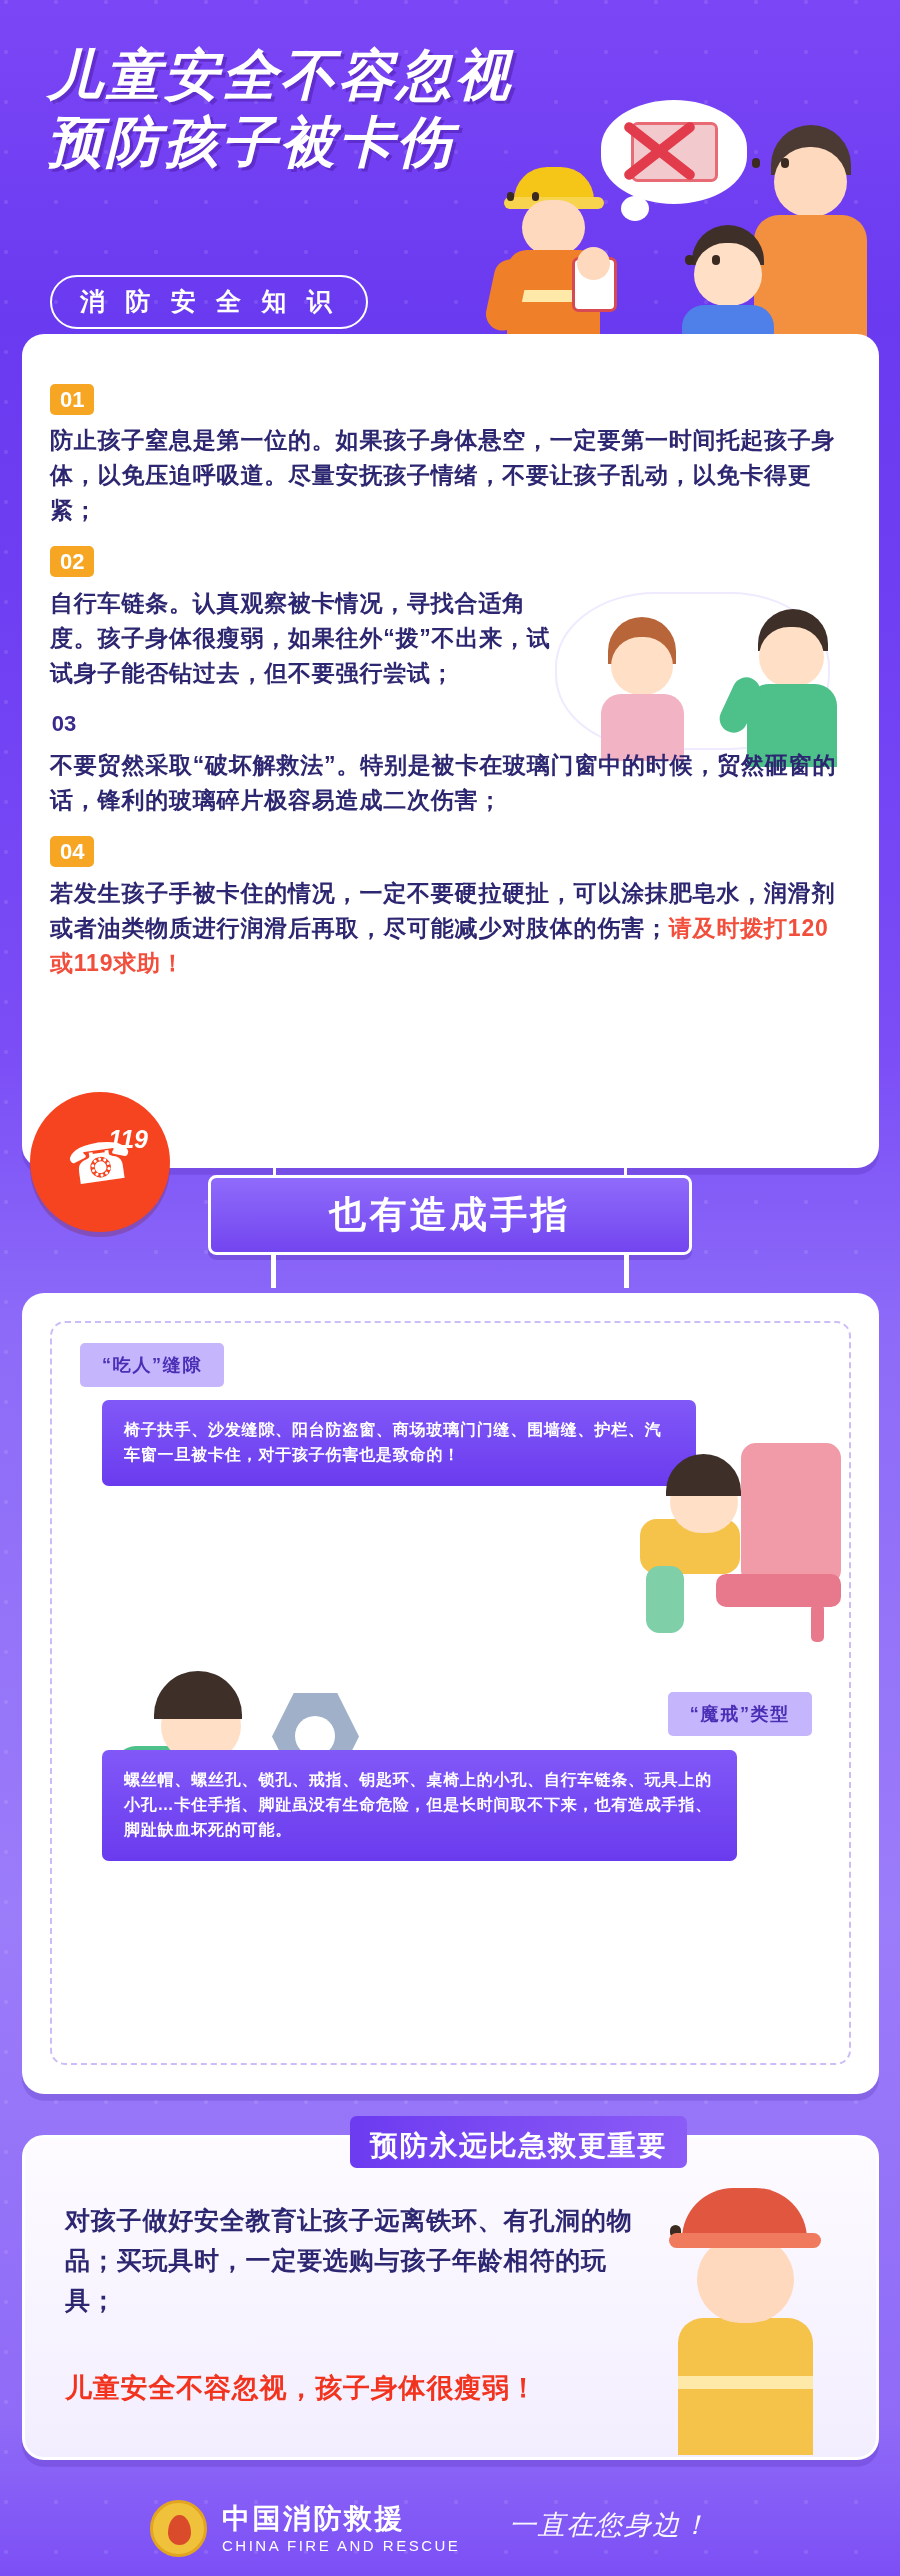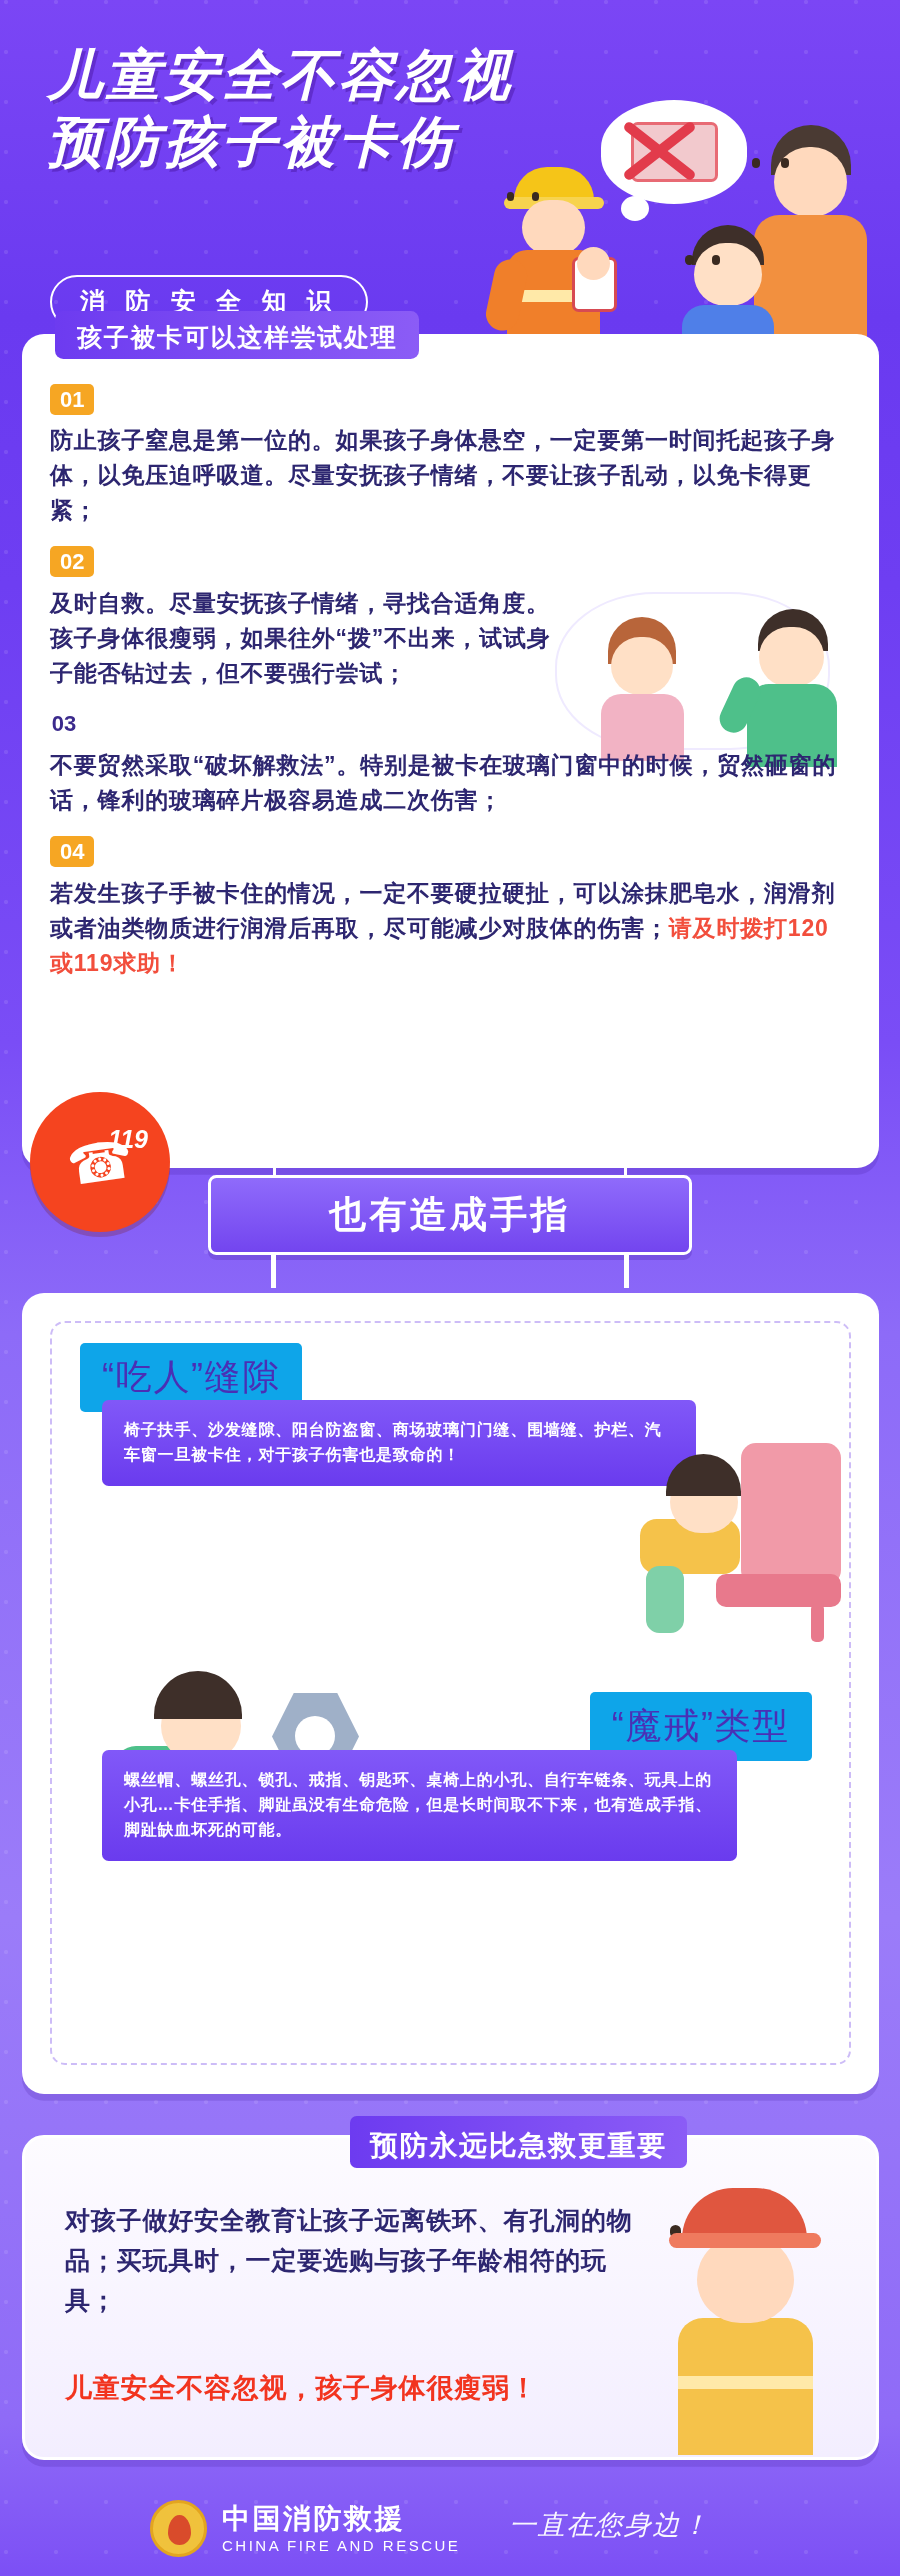--- a/index.html
+++ b/index.html
@@ -158,22 +158,22 @@
   .card-places {
     position:absolute; left:22px; top:1293px; width:857px; height:801px;
     background:#ffffff; border-radius:22px;
     box-shadow:0 6.7px 0 rgba(60,20,150,.18);
   }
   .dashed-box {
     position:absolute; left:28px; top:28px; width:801px; height:744px;
     border:2.5px dashed #cdbcf7; border-radius:15px;
   }
   .tag-label {
-    position:absolute; background:#0ea5e9; color:#4a2fb5;
-    font-size:36px; font-weight:normal; letter-spacing:1.7px;
+    position:absolute; background:#c4b5fd; color:#4a2fb5;
+    font-size:18px; font-weight:bold; letter-spacing:1.7px;
     padding:10px 22px; border-radius:5px;
   }
   .purple-block {
     position:absolute; background:linear-gradient(180deg,#8158f8,#6a3bee);
     color:#ffffff; font-size:16px; font-weight:bold; line-height:1.55;
     letter-spacing:0.8px; padding:18.3px 22px; border-radius:6.7px;
   }
   .tag1 { left:58px; top:50px; }
   .blk1 { left:80px; top:107px; width:594px; }
   .tag2 { right:67px; top:399px; }
@@ -283,21 +283,20 @@
         <div class="fm-body"></div>
           <div class="fm-stripe"></div>
         <div class="fm-arm"></div>
         <div class="fm-tablet"></div>
         <div class="fm-hand"></div>
       </div>
     </div>
   </div>
 
   <div class="card-steps">
-    <div class="card-steps-title">孩子被卡可以这样尝试处理</div>
 
     <div class="steps-art">
       <div class="cloud-bubble"></div>
       <div class="girl2">
         <div class="g2-hair"></div>
           <div class="g2-face"></div>
           <div class="g2-body"></div>
       </div>
       <div class="boy2">
         <div class="b2-hair"></div>
@@ -307,21 +306,21 @@
       </div>
     </div>
 
     <div class="steps-body">
       <div class="step">
         <div class="num-tag">01</div>
         <p class="step-text">防止孩子窒息是第一位的。如果孩子身体悬空，一定要第一时间托起孩子身体，以免压迫呼吸道。尽量安抚孩子情绪，不要让孩子乱动，以免卡得更紧；</p>
       </div>
       <div class="step">
         <div class="num-tag">02</div>
-        <p class="step-text">及时自救。尽量安抚孩子情绪，寻找合适角度。孩子身体很瘦弱，如果往外“拨”不出来，试试身子能否钻过去，但不要强行尝试；</p>
+        <p class="step-text">自行车链条。认真观察被卡情况，寻找合适角度。孩子身体很瘦弱，如果往外“拨”不出来，试试身子能否钻过去，但不要强行尝试；</p>
       </div>
       <div class="step">
         <div class="num-tag plain">03</div>
         <p class="step-text">不要贸然采取“破坏解救法”。特别是被卡在玻璃门窗中的时候，贸然砸窗的话，锋利的玻璃碎片极容易造成二次伤害；</p>
       </div>
       <div class="step">
         <div class="num-tag">04</div>
         <p class="step-text"><span>若发生孩子手被卡住的情况，一定不要硬拉硬扯，可以涂抹肥皂水，润滑剂或者油类物质进行润滑后再取，尽可能减少对肢体的伤害；</span><span class="hl">请及时拨打120或119求助！</span></p>
       </div>
     </div>

